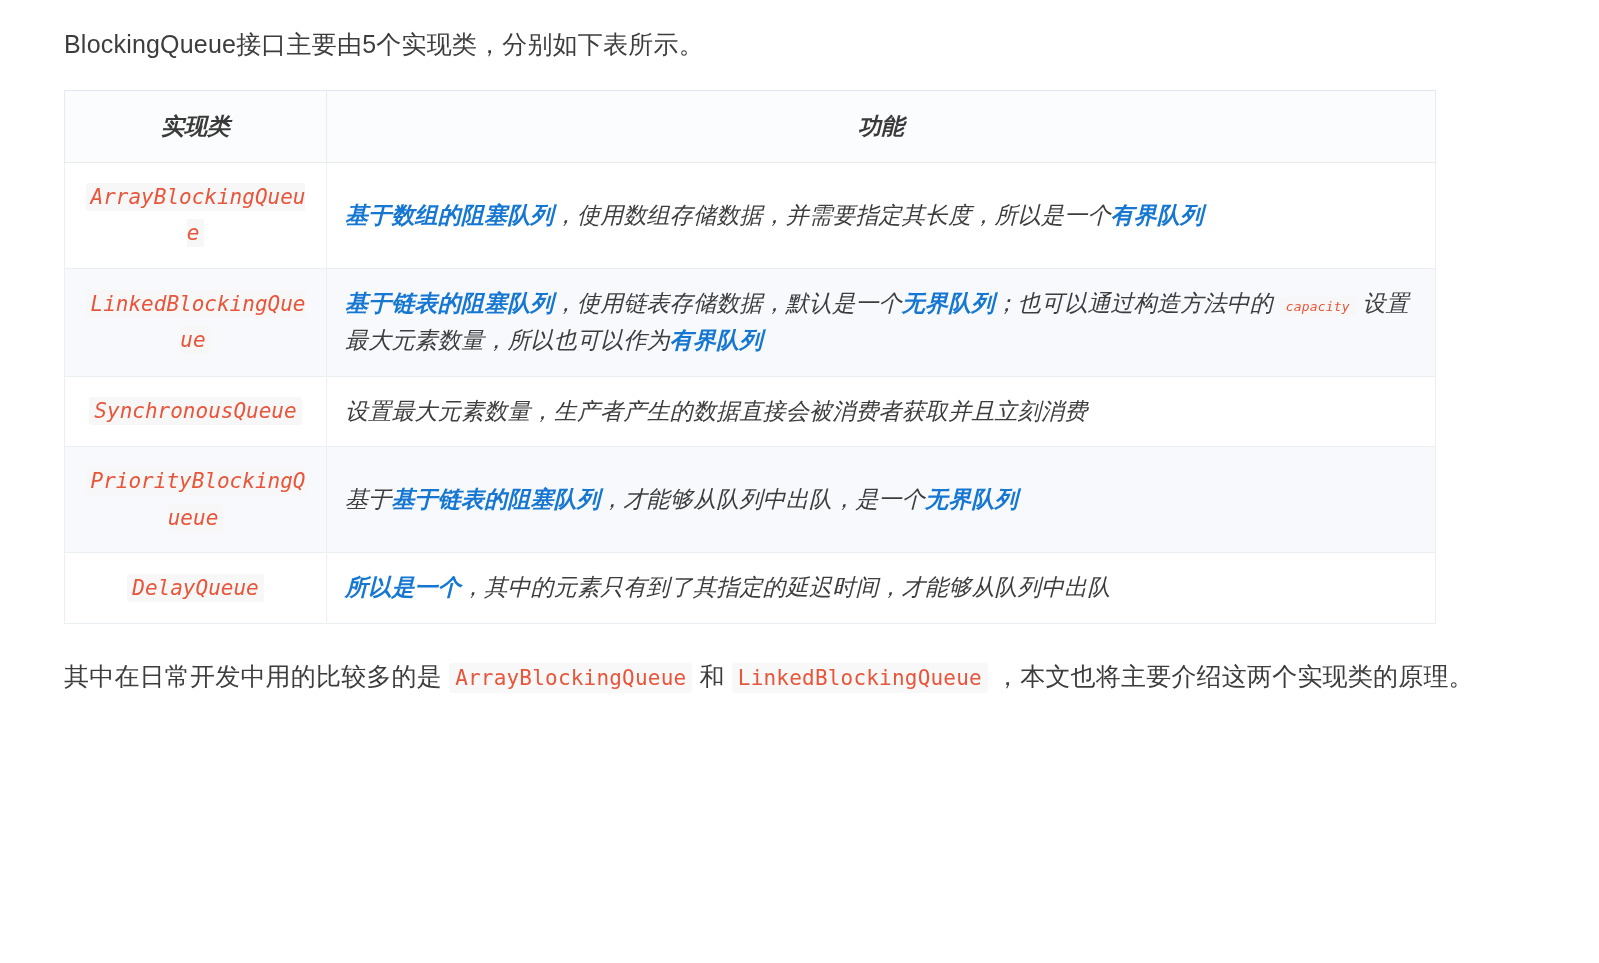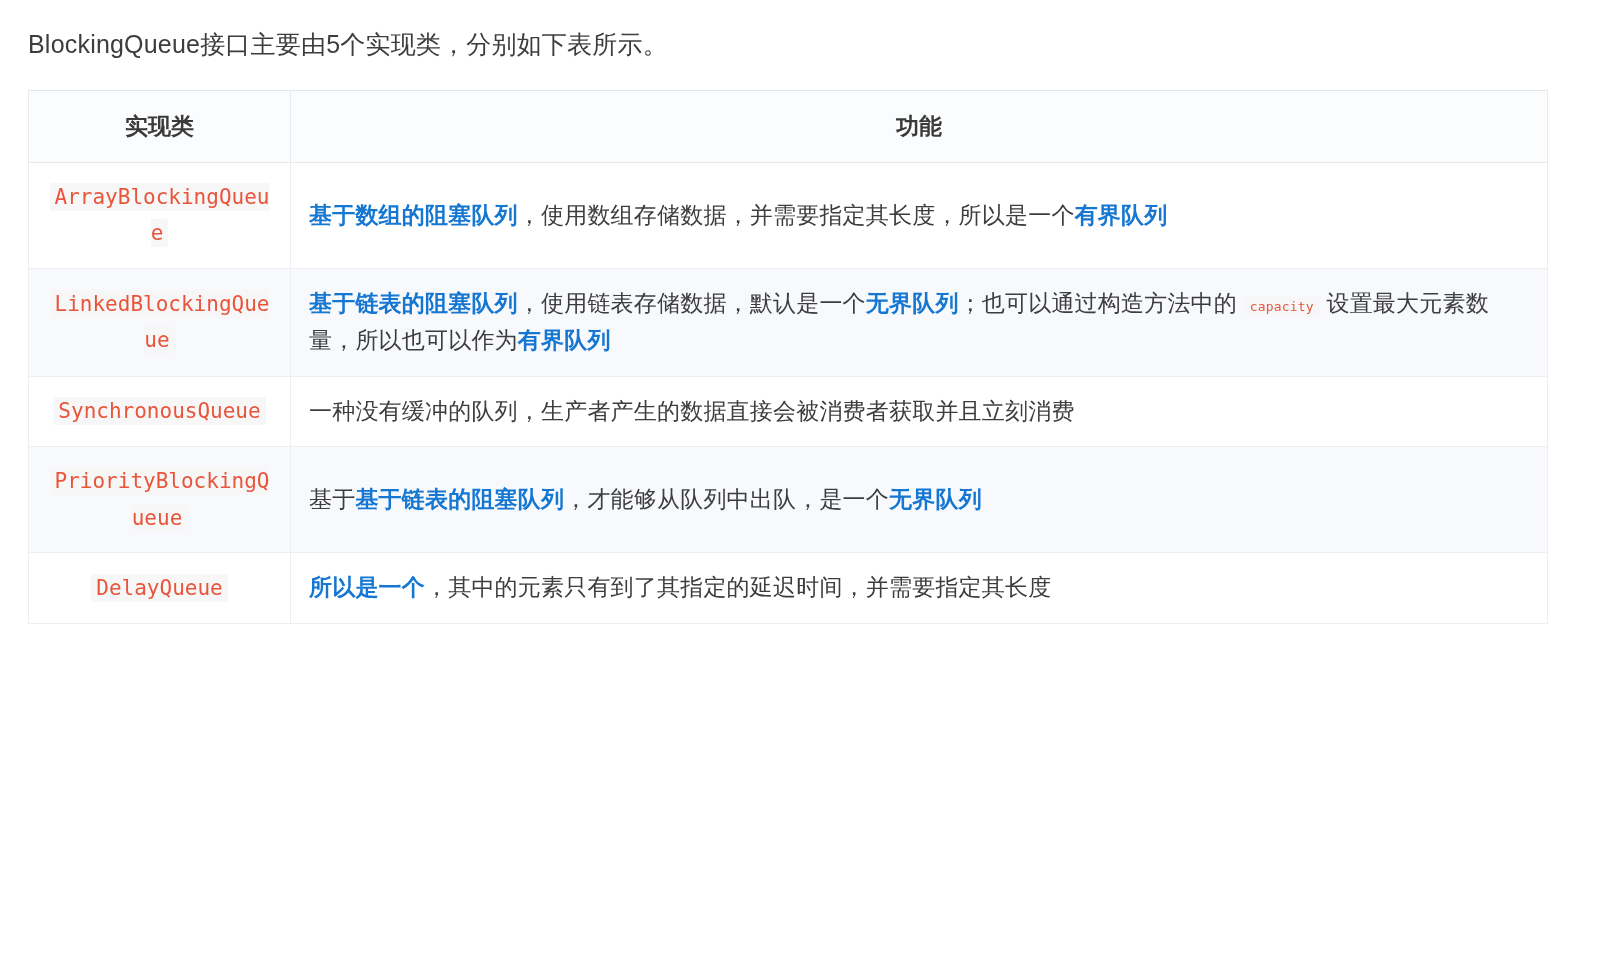--- a/index.html
+++ b/index.html
@@ -8,43 +8,44 @@
     background: #ffffff;
   }
   body {
     width: 1599px;
     min-height: 963px;
     font-family: "Liberation Sans", "DejaVu Sans", sans-serif;
     color: #3f3f3f;
     -webkit-font-smoothing: antialiased;
   }
   .page {
-    padding: 18px 40px 0 28px;
+    padding: 18px 40px 0 64px;
     box-sizing: border-box;
   }
   .intro-para {
     font-size: 25px;
     line-height: 1.5;
     color: #3d3d3d;
     margin: 8px 0 26px 0;
     letter-spacing: 0.2px;
   }
   .outro-para {
     font-size: 25px;
     line-height: 1.62;
     color: #3d3d3d;
     margin: 32px 0 10px 0;
     letter-spacing: 0.2px;
   }
   table.impl-table {
     border-collapse: collapse;
-    width: 1520px;
+    width: 1372px;
     table-layout: fixed;
     border: 1px solid #e3e6ea;
     background: #f0abfc;
+    font-style: italic;
   }
   table.impl-table th {
     font-size: 23px;
     font-weight: bold;
     color: #3a3a3a;
     text-align: center;
     padding: 20px 10px;
     background: #fbfcfd;
     border: 1px solid #e9ecef;
     border-top: none;
@@ -127,27 +128,28 @@
         <tr>
           <td class="cell-class"><code class="cls">ArrayBlockingQueue</code></td>
           <td class="cell-desc"><span class="kw">基于数组的阻塞队列</span><span>，使用数组存储数据，并需要指定其长度，所以是一个</span><span class="kw">有界队列</span></td>
         </tr>
         <tr>
           <td class="cell-class"><code class="cls">LinkedBlockingQueue</code></td>
           <td class="cell-desc"><span class="kw">基于链表的阻塞队列</span><span>，使用链表存储数据，默认是一个</span><span class="kw">无界队列</span><span>；也可以通过构造方法中的 </span><code class="inline">capacity</code><span> 设置最大元素数量，所以也可以作为</span><span class="kw">有界队列</span></td>
         </tr>
         <tr>
           <td class="cell-class"><code class="cls">SynchronousQueue</code></td>
-          <td class="cell-desc"><span>一种没有缓冲的队列，生产者产生的数据直接会被消费者获取并且立刻消费</span></td>
+          <td class="cell-desc"><span>设置最大元素数量，生产者产生的数据直接会被消费者获取并且立刻消费</span></td>
         </tr>
         <tr>
           <td class="cell-class"><code class="cls">PriorityBlockingQueue</code></td>
           <td class="cell-desc"><span>基于</span><span class="kw">基于链表的阻塞队列</span><span>，才能够从队列中出队，是一个</span><span class="kw">无界队列</span></td>
         </tr>
         <tr>
           <td class="cell-class"><code class="cls">DelayQueue</code></td>
-          <td class="cell-desc"><span class="kw">所以是一个</span><span>，其中的元素只有到了其指定的延迟时间，并需要指定其长度</span></td>
+          <td class="cell-desc"><span class="kw">所以是一个</span><span>，其中的元素只有到了其指定的延迟时间，才能够从队列中出队</span></td>
         </tr>
       </tbody>
   </table>
 
+  <p class="outro-para" id="outro-paragraph"><span>其中在日常开发中用的比较多的是 </span><code class="inline-plain">ArrayBlockingQueue</code><span> 和 </span><code class="inline-plain">LinkedBlockingQueue</code><span> ，本文也将主要介绍这两个实现类的原理。</span></p>
 
 </div>
 
 </body></html>

